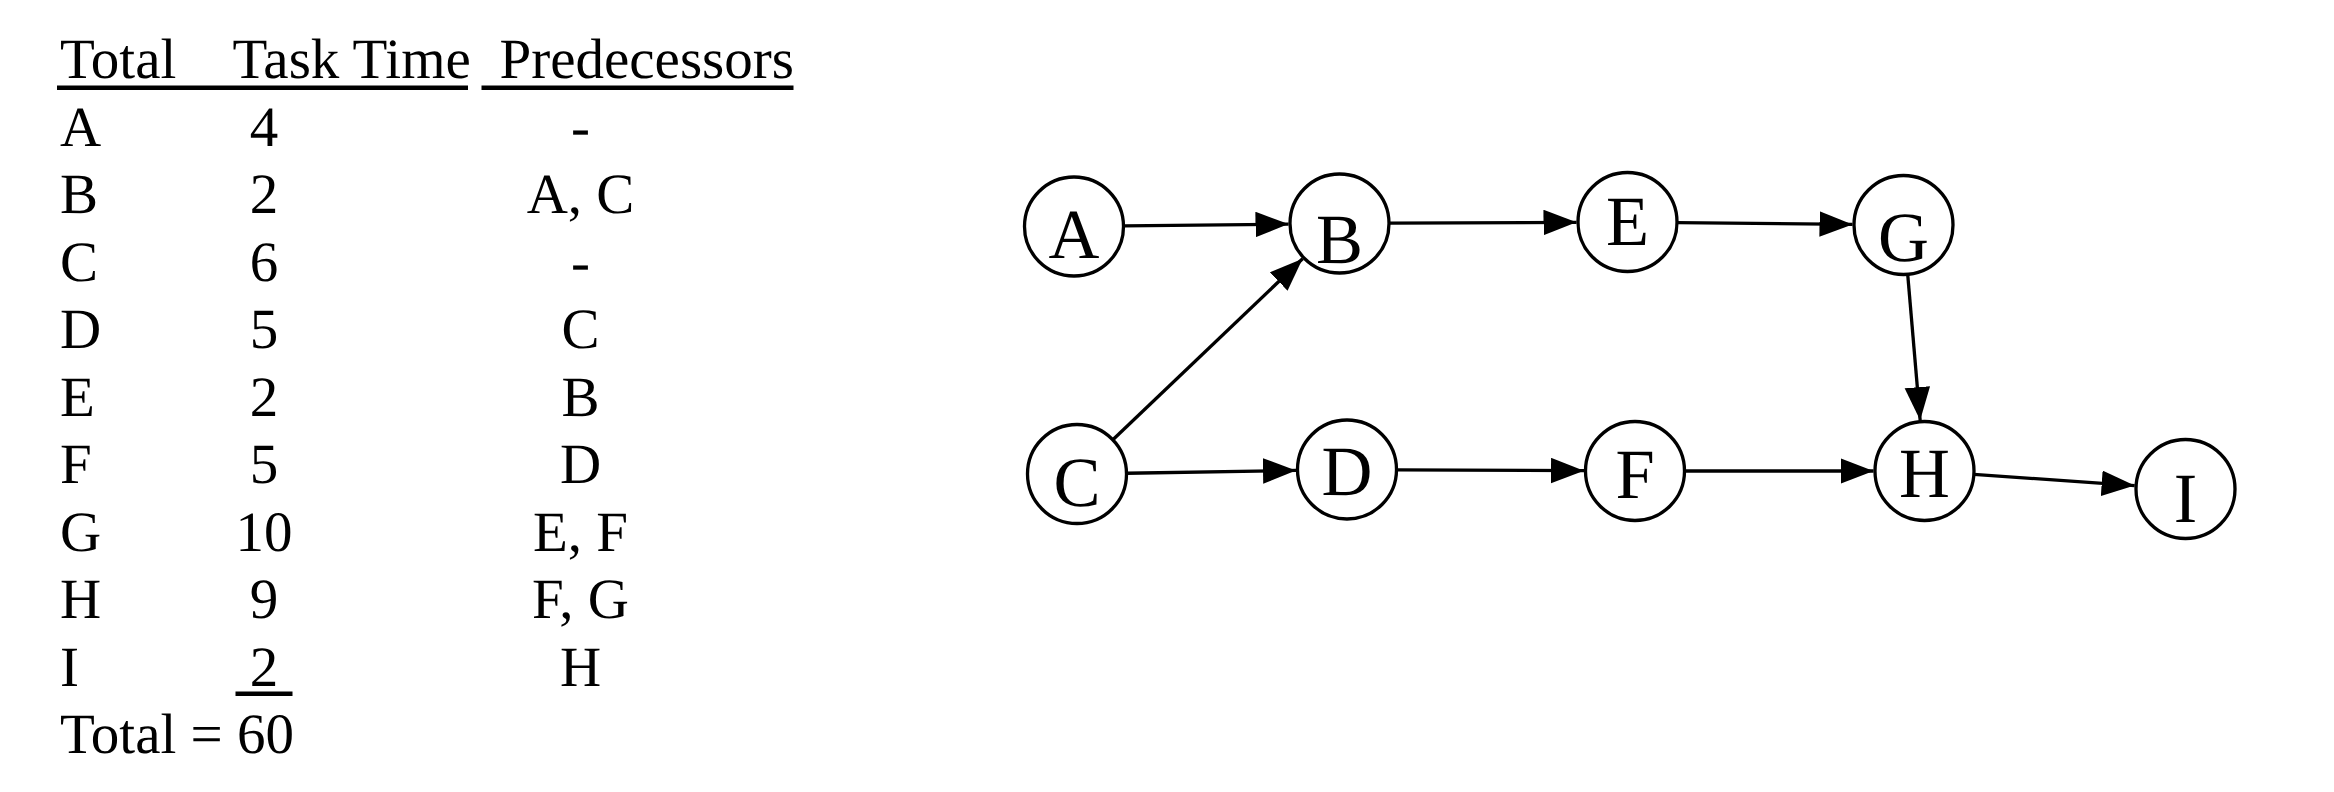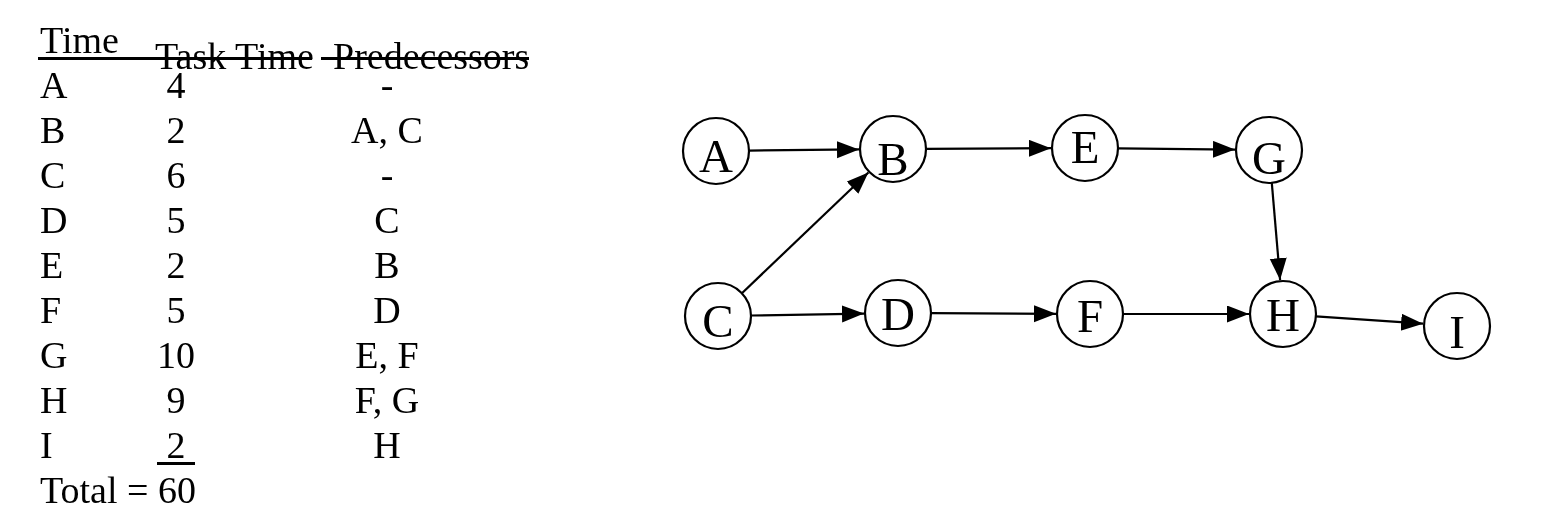--- a/index.html
+++ b/index.html
@@ -19,22 +19,22 @@
     position: absolute;
     left: 40px; top: 18px;
     font-size: 38px;
     line-height: 45px;
     white-space: nowrap;
   }
   .trow { position: relative; height: 45px; }
   .c1 { position: absolute; left: 0; top: 0; text-align: left; }
   .c2 { position: absolute; left: 108px; top: 0; width: 56px; text-align: center; }
   .c3 { position: absolute; left: 290px; top: 0; width: 114px; text-align: center; }
-  .h2 { position: absolute; left: 115px; top: 16px; text-align: right; }
-  .h3 { position: absolute; left: 293px; top: 16px; text-align: center; }
+  .h2 { position: absolute; left: 115px; top: 0; text-align: right; }
+  .h3 { position: absolute; left: 293px; top: 0; text-align: center; }
   .header-row { height: 45px; position: relative; }
   .hrule {
     position: absolute; top: 39px; height: 2.5px;
     background: #000;
   }
   .hrule.seg1 { left: -2px; width: 274px; }
   .hrule.seg2 { left: 281px; width: 208px; }
   .time-underlined {
     text-decoration: underline;
     text-decoration-thickness: 2.5px;
@@ -54,21 +54,21 @@
     font-family: "Liberation Serif", serif;
     font-size: 47px;
     fill: #000;
   }
 </style>
 </head>
 <body>
 
 <div class="task-table">
   <div class="header-row">
-    <span class="c1">Time</span>
+    <span class="c1">Total</span>
     <span class="h2">Task Time</span>
     <span class="h3">Predecessors</span>
     <div class="hrule seg1"></div>
     <div class="hrule seg2"></div>
   </div>
   <div id="table-rows">
       <div class="trow">
         <span class="c1">A</span>
         <span class="c2"><span>4</span></span>
         <span class="c3">-</span>

